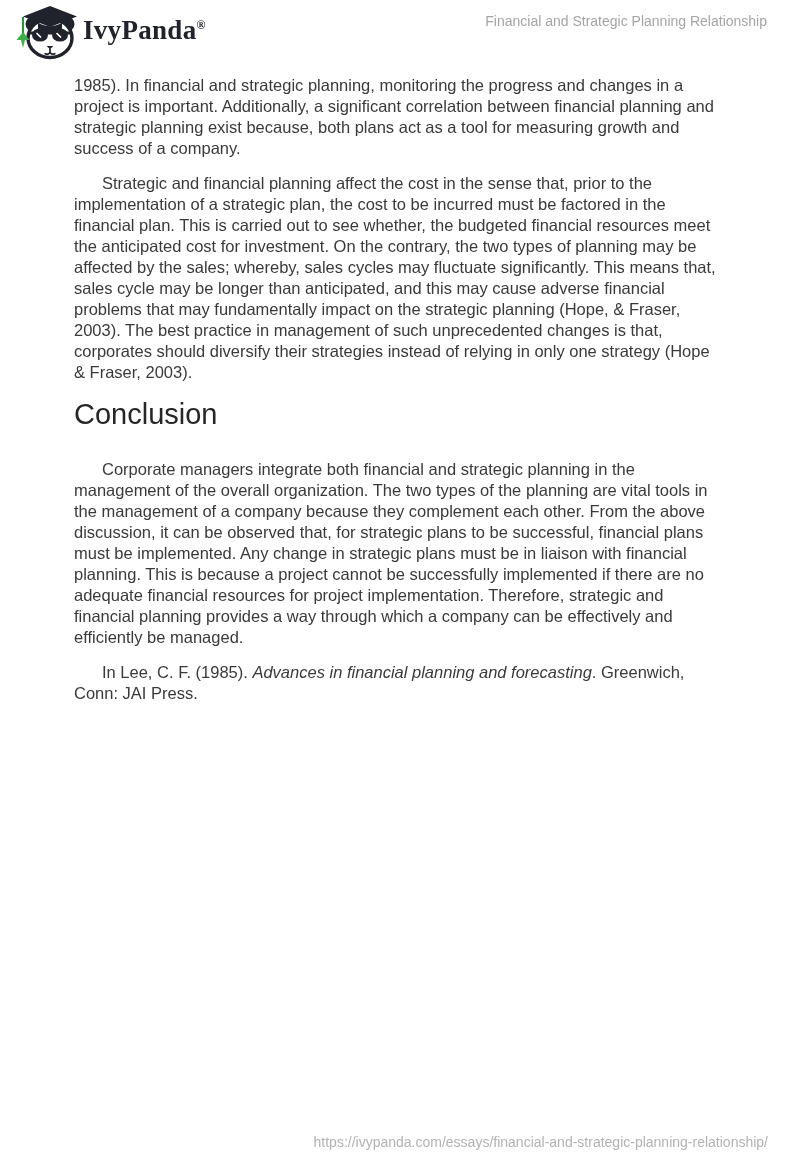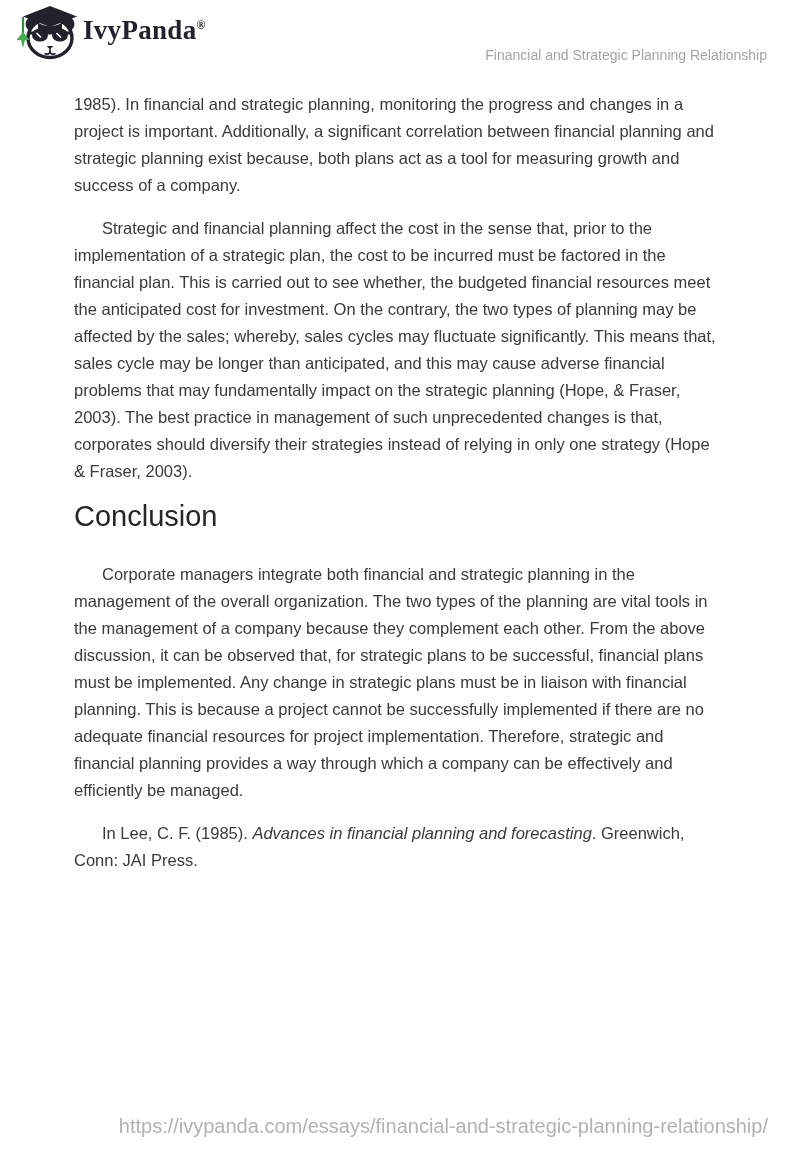--- a/index.html
+++ b/index.html
@@ -49,54 +49,53 @@
     font-size: 12px;
     vertical-align: super;
     line-height: 0;
   }
   .running-title {
     position: absolute;
     top: 13px;
     right: 33px;
     font-size: 14px;
     color: var(--muted-header, #a4a4a4);
-    margin-top: 34px;
   }
 
   
   main {
     position: absolute;
     top: 75px;
     left: 74px;
     width: 644px;
   }
   .body-text {
     font-size: 16.5px;
-    line-height: 27px;
+    line-height: 21px;
     color: var(--body-text, #3a3a3a);
-    margin: 16px 0 14px 0;
+    margin: 0 0 14px 0;
     text-align: left;
   }
   .indent { text-indent: 28px; }
   .section-heading {
     font-size: 29px;
     line-height: 34px;
     font-weight: normal;
     color: var(--heading-text, #262626);
     margin: 10px 0 28px 0;
   }
   .reference { margin-bottom: 16px; }
   .reference em { font-style: italic; }
 
   
   .footer-url {
     position: absolute;
-    bottom: 22px;
+    bottom: 10px;
     right: 32px;
-    font-size: 20px;
+    font-size: 14px;
     color: var(--muted-footer, #b2b2b2);
   }
 </style>
 </head>
 <body>
 
 <div class="page">
 
   <header class="page-header">
     <div class="logo">

